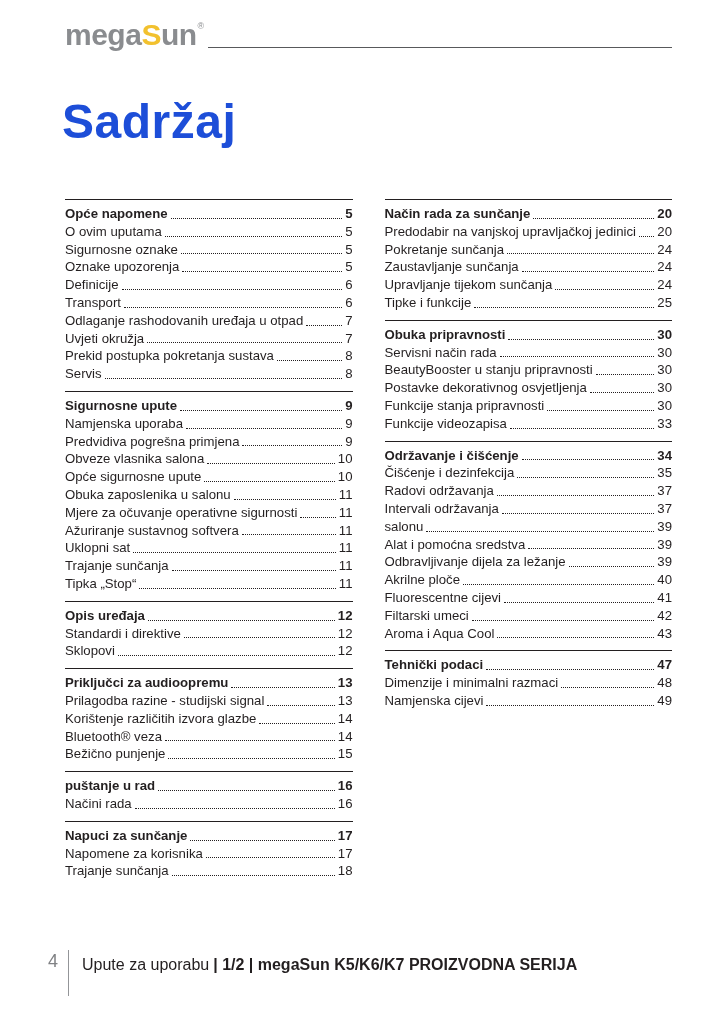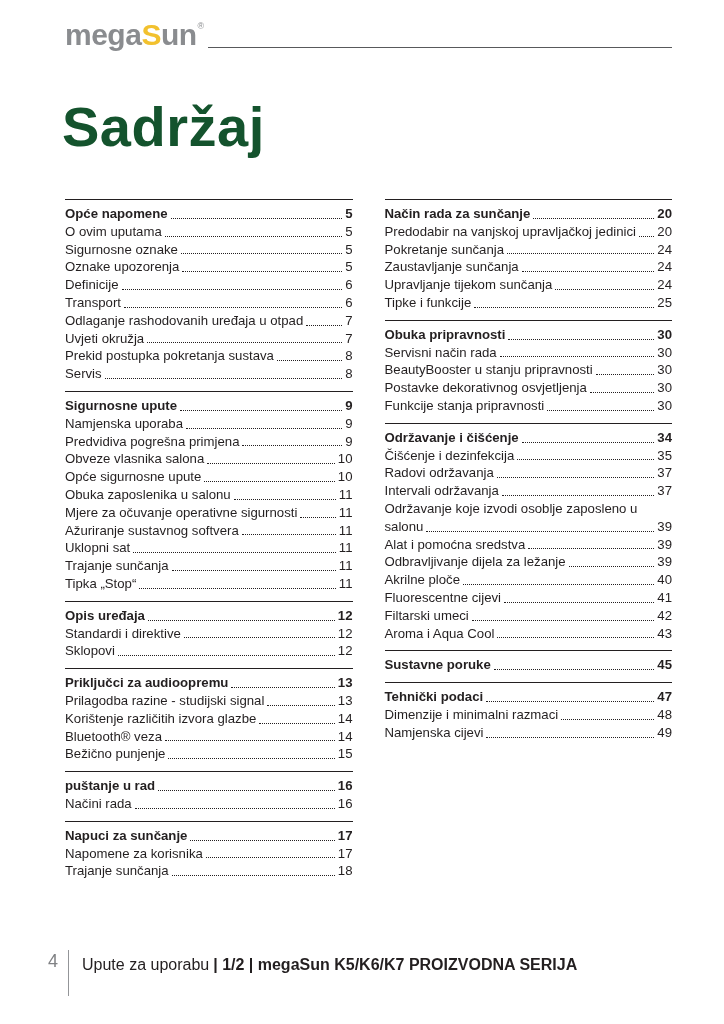--- a/index.html
+++ b/index.html
@@ -26,21 +26,21 @@
   .logo sup { font-size:9px; font-weight:normal; vertical-align:top; position:relative; top:2px; left:1px; }
   .header-rule {
     flex:1 1 auto; height:0;
     border-bottom:1.2px solid #58595b;
     margin-left:5px; margin-bottom:2px;
   }
 
   
   .doc-title {
     position:absolute; top:94px; left:62px; margin:0;
-    font-size:56px; font-weight:bold; color:#14532d; letter-spacing:0.5px;
+    font-size:48px; font-weight:bold; color:#1d4ed8; letter-spacing:0.5px;
   }
 
   
   .toc {
     position:absolute; top:199px; left:65px; width:607px;
     display:flex; gap:32px;
   }
   .toc-col { flex:1 1 0; min-width:0; }
   .toc-section {
     border-top:1.5px solid #231f20;
@@ -323,20 +323,25 @@
           <div class="toc-row">
             <span class="toc-lbl">Postavke dekorativnog osvjetljenja</span>
             <span class="toc-leader"></span>
             <span class="toc-pg">30</span>
           </div>
           <div class="toc-row">
             <span class="toc-lbl">Funkcije stanja pripravnosti</span>
             <span class="toc-leader"></span>
             <span class="toc-pg">30</span>
           </div>
+          <div class="toc-row">
+            <span class="toc-lbl">Funkcije videozapisa</span>
+            <span class="toc-leader"></span>
+            <span class="toc-pg">33</span>
+          </div>
         </div>
         <div class="toc-section">
           <div class="toc-row hdr">
             <span class="toc-lbl">Održavanje i čišćenje</span>
             <span class="toc-leader"></span>
             <span class="toc-pg">34</span>
           </div>
           <div class="toc-row">
             <span class="toc-lbl">Čišćenje i dezinfekcija</span>
             <span class="toc-leader"></span>
@@ -346,23 +351,20 @@
             <span class="toc-lbl">Radovi održavanja</span>
             <span class="toc-leader"></span>
             <span class="toc-pg">37</span>
           </div>
           <div class="toc-row">
             <span class="toc-lbl">Intervali održavanja</span>
             <span class="toc-leader"></span>
             <span class="toc-pg">37</span>
           </div>
           <div class="toc-row">
-            <span class="toc-lbl">Održavanje koje izvodi osoblje zaposleno u</span>
-          </div>
-          <div class="toc-row">
             <span class="toc-lbl">salonu</span>
             <span class="toc-leader"></span>
             <span class="toc-pg">39</span>
           </div>
           <div class="toc-row">
             <span class="toc-lbl">Alat i pomoćna sredstva</span>
             <span class="toc-leader"></span>
             <span class="toc-pg">39</span>
           </div>
           <div class="toc-row">
@@ -382,27 +384,20 @@
           </div>
           <div class="toc-row">
             <span class="toc-lbl">Filtarski umeci</span>
             <span class="toc-leader"></span>
             <span class="toc-pg">42</span>
           </div>
           <div class="toc-row">
             <span class="toc-lbl">Aroma i Aqua Cool</span>
             <span class="toc-leader"></span>
             <span class="toc-pg">43</span>
-          </div>
-        </div>
-        <div class="toc-section">
-          <div class="toc-row hdr">
-            <span class="toc-lbl">Sustavne poruke</span>
-            <span class="toc-leader"></span>
-            <span class="toc-pg">45</span>
           </div>
         </div>
         <div class="toc-section">
           <div class="toc-row hdr">
             <span class="toc-lbl">Tehnički podaci</span>
             <span class="toc-leader"></span>
             <span class="toc-pg">47</span>
           </div>
           <div class="toc-row">
             <span class="toc-lbl">Dimenzije i minimalni razmaci</span>

